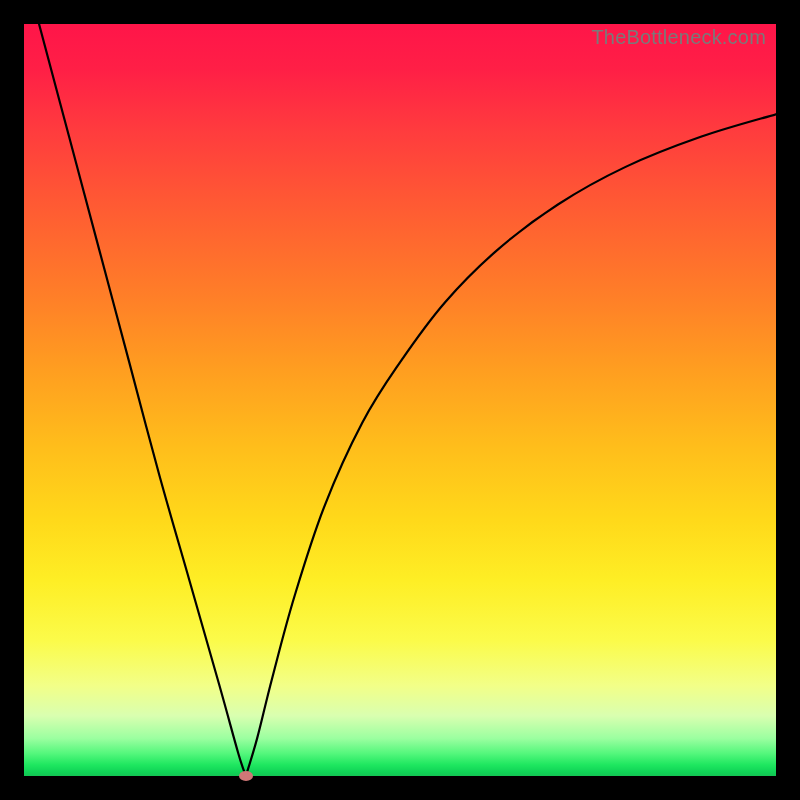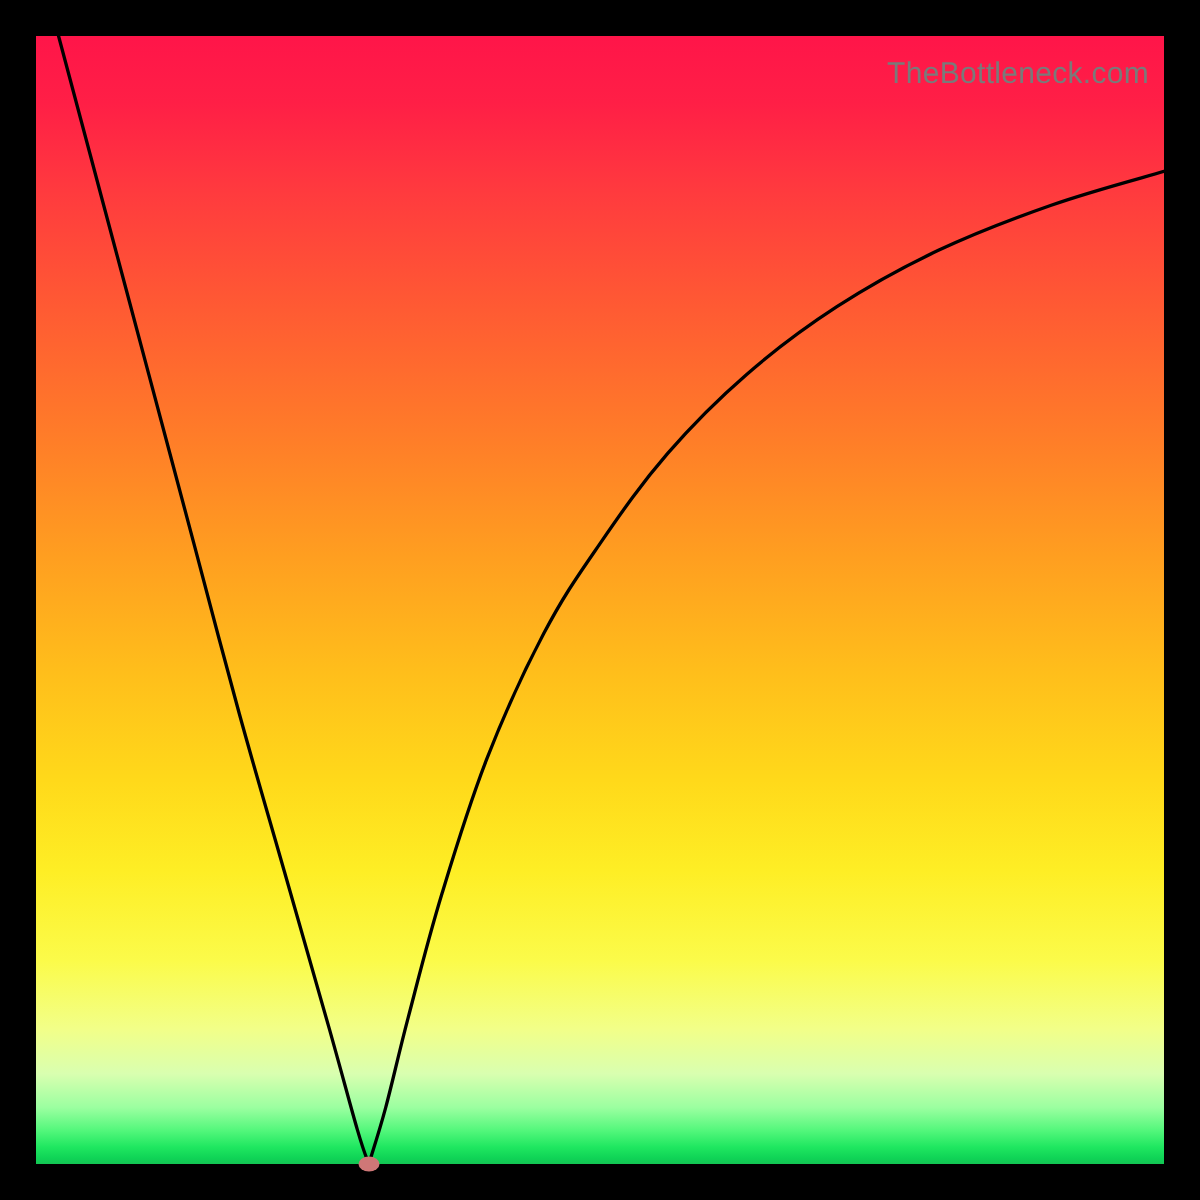--- a/index.html
+++ b/index.html
@@ -33,21 +33,21 @@
       #d9ffb0 92%,
       #9bffa0 95%,
       #54f77c 97%,
       #1fe760 98.5%,
       #0fd356 99.5%,
       #14c554 100%
     );
   }
   .attribution {
     position: absolute;
-    top: 14px;
+    top: 2px;
     right: 10px;
     color: #7a7a7a;
     font-size: 20px;
     font-weight: 400;
     letter-spacing: 0.2px;
     z-index: 5;
   }
   svg.curve {
     position: absolute;
     inset: 0;

